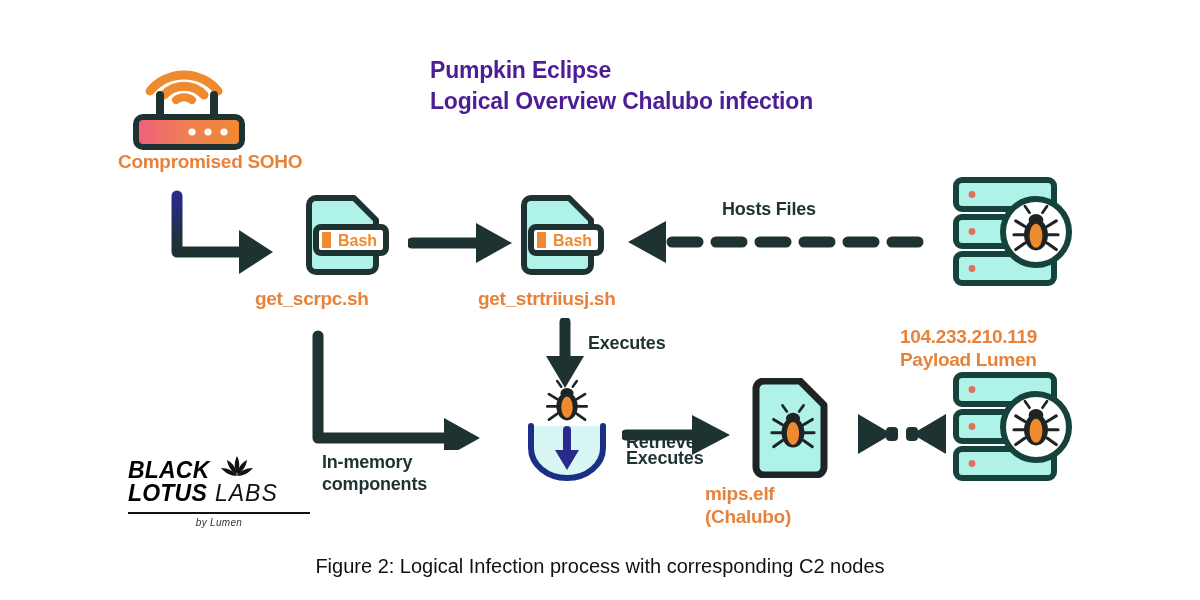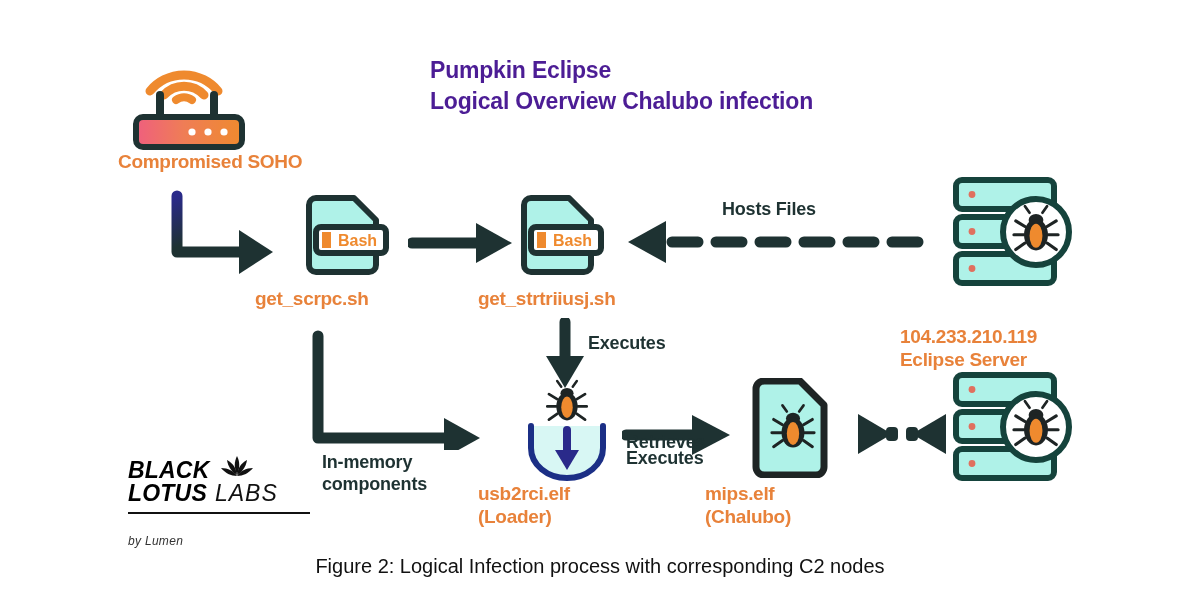--- a/index.html
+++ b/index.html
@@ -98,24 +98,24 @@
     color: #111;
     line-height: 1;
   }
   .bll-rule {
     width: 182px;
     height: 1.5px;
     background: #111;
     margin-top: 7px;
   }
   .bll-bylumen {
-    text-align: left;
-    font-size: 12px;
+    text-align: center;
+    font-size: 10px;
     color: #333;
-    margin-top: 20px;
+    margin-top: 3px;
     width: 182px;
     letter-spacing: 0.3px;
   }
   .lotus-glyph { margin: 0 0 1px 2px; }
 </style>
 </head>
 <body>
 
 <div class="stage">
 
@@ -197,21 +197,21 @@
       <ellipse cx="0" cy="-13" rx="8" ry="6.5" fill="#1e2424"></ellipse>
       <path d="M-7,-21 L-12,-28 M7,-21 L12,-28" stroke="#1e2424" stroke-width="3" stroke-linecap="round"></path>
       <ellipse cx="0" cy="3" rx="13" ry="17" fill="#1e2424"></ellipse>
       <ellipse cx="0" cy="4" rx="7" ry="13" fill="#ef8a2e"></ellipse>
       <path d="M-12,-6 L-22,-12 M-13,3 L-24,3 M-12,12 L-22,19
                M12,-6 L22,-12 M13,3 L24,3 M12,12 L22,19" stroke="#1e2424" stroke-width="3.4" stroke-linecap="round"></path>
     </g>
   </svg>
   <div class="node-label" style="left:900px; top:288px; width:230px;margin-top:37px;">
     <div>104.233.210.119</div>
-    <div>Eclipse Server</div>
+    <div>Payload Lumen</div>
   </div>
 
   <svg class="abs" style="left:538px; top:318px;" width="55" height="72" viewBox="0 0 55 72">
     <line x1="27" y1="4" x2="27" y2="42" stroke="#1e3232" stroke-width="11" stroke-linecap="round"></line>
     <path d="M8,38 L27,70 L46,38 Z" fill="#1e3232"></path>
   </svg>
   <div class="edge-label" style="left:588px; top:333px;">Executes</div>
 
   <svg class="abs" style="left:310px; top:330px;" width="190" height="120" viewBox="0 0 190 120">
     <path d="M8,6 L8,108 L140,108" fill="none" stroke="#1e3232" stroke-width="11" stroke-linecap="round" stroke-linejoin="round"></path>
@@ -228,24 +228,20 @@
       <path d="M-7,-21 L-12,-28 M7,-21 L12,-28" stroke="#1e2424" stroke-width="3" stroke-linecap="round"></path>
       <ellipse cx="0" cy="3" rx="13" ry="17" fill="#1e2424"></ellipse>
       <ellipse cx="0" cy="4" rx="7" ry="13" fill="#ef8a2e"></ellipse>
       <path d="M-12,-6 L-22,-12 M-13,3 L-24,3 M-12,12 L-22,19
                M12,-6 L22,-12 M13,3 L24,3 M12,12 L22,19" stroke="#1e2424" stroke-width="3.4" stroke-linecap="round"></path>
     </g>
     <path d="M16,48 L16,70 a36,30 0 0 0 72,0 L88,48" fill="#d8f7f4" stroke="#1b2f86" stroke-width="6" stroke-linecap="round"></path>
     <line x1="52" y1="52" x2="52" y2="78" stroke="#2a2a8a" stroke-width="8" stroke-linecap="round"></line>
     <path d="M40,72 L52,92 L64,72 Z" fill="#2a2a8a"></path>
   </svg>
-  <div class="node-label" style="left:478px; top:482px; width:180px;">
-    <div>usb2rci.elf</div>
-    <div>(Loader)</div>
-  </div>
 
   <svg class="abs" style="left:622px; top:410px;" width="120" height="50" viewBox="0 0 120 50">
     <line x1="4" y1="25" x2="76" y2="25" stroke="#1e3232" stroke-width="11" stroke-linecap="round"></line>
     <path d="M70,5 L108,25 L70,45 Z" fill="#1e3232"></path>
   </svg>
   <div class="edge-label" style="left:626px; top:396px;margin-top:36px;">Retrieves</div>
   <div class="edge-label" style="left:626px; top:448px;">Executes</div>
 
   <svg class="abs" style="left:748px; top:378px;" width="92" height="100" viewBox="0 0 92 100">
     <path d="M8,11 a8,8 0 0 1 8,-8 h36 l24,24 v62 a8,8 0 0 1 -8,8 h-52 a8,8 0 0 1 -8,-8 Z" fill="#aff2e8" stroke="#1e2424" stroke-width="7" stroke-linejoin="round"></path>

